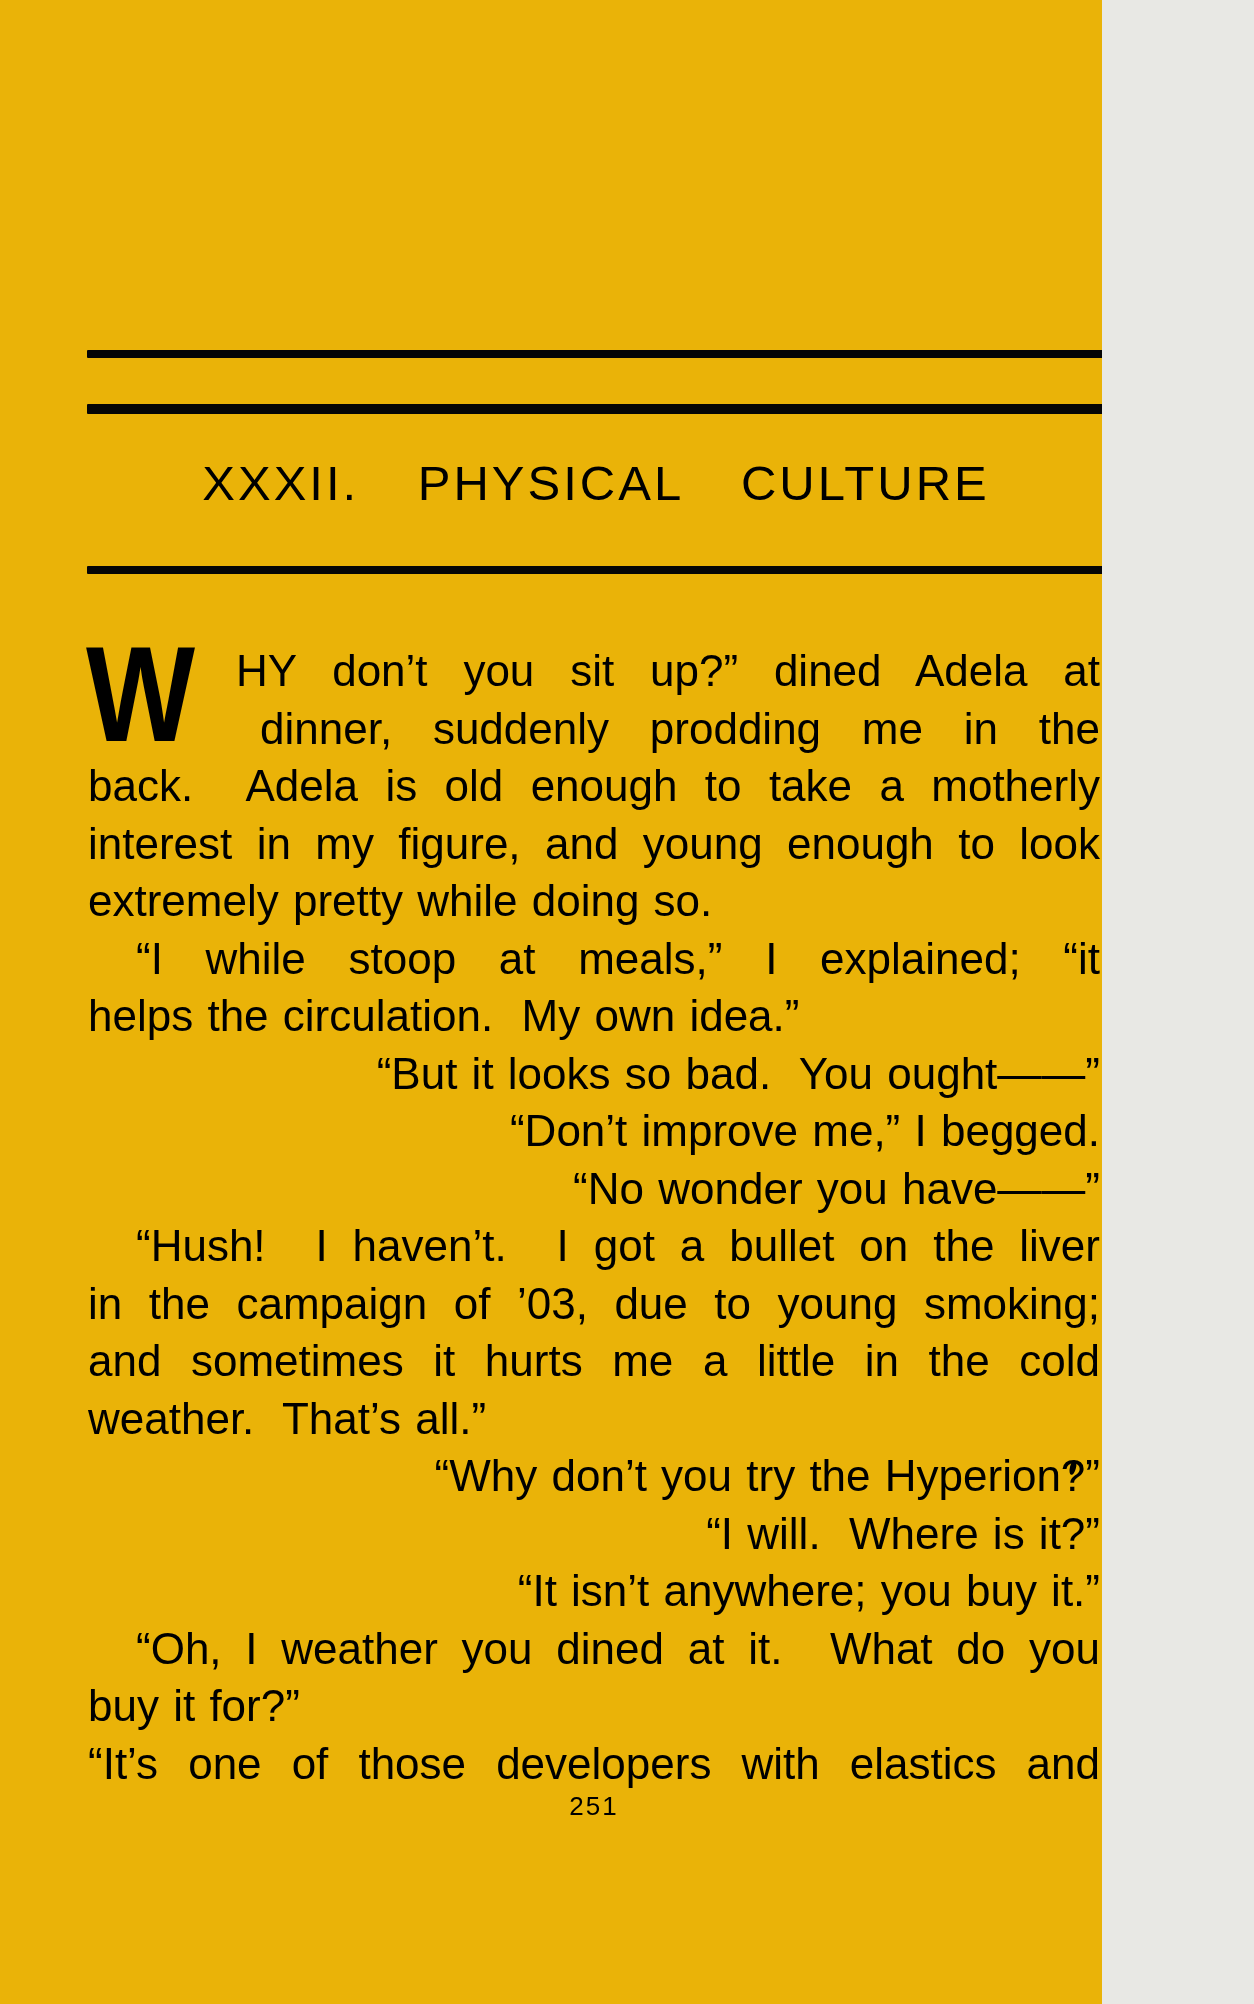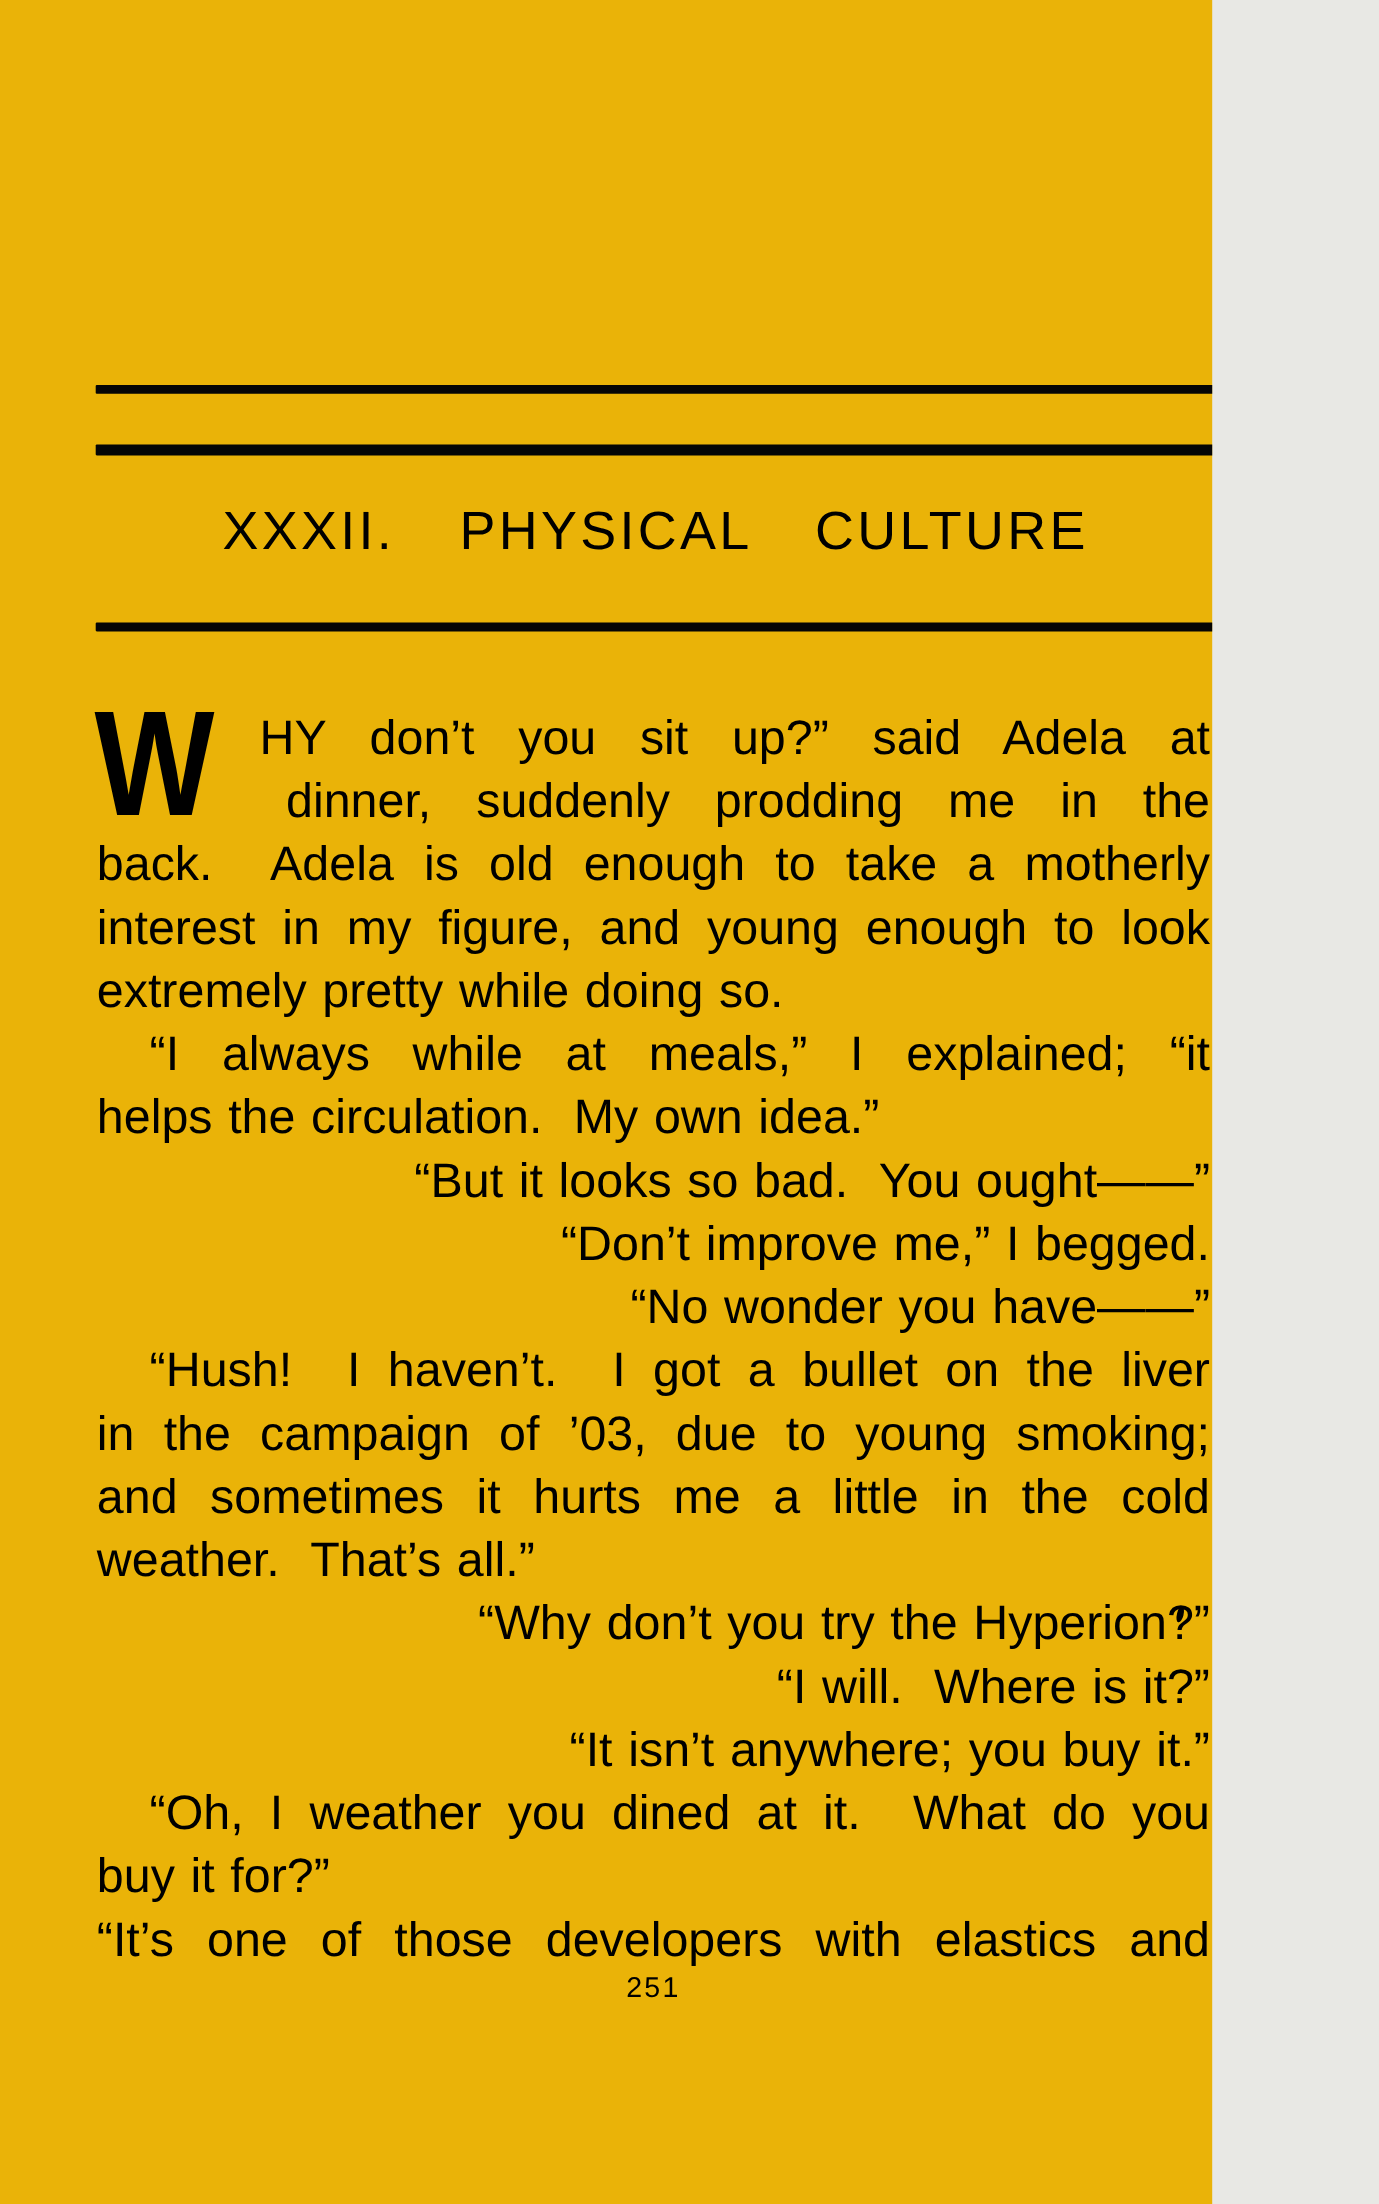--- a/index.html
+++ b/index.html
@@ -61,26 +61,26 @@
   <div class="rule rule-1"></div>
   <div class="rule rule-2"></div>
 
   <div class="chapter-title">XXXII. PHYSICAL CULTURE</div>
 
   <div class="rule rule-3"></div>
 
   <div class="body-text">
     <span class="drop-cap">W</span>
 
-  <div class="line j cap1">HY don’t you sit up?” said Adela at</div>
+  <div class="line j cap1">HY don’t you sit up?” dined Adela at</div>
       <div class="line j cap2">dinner, suddenly prodding me in the</div>
       <div class="line j">back.  Adela is old enough to take a motherly</div>
       <div class="line j">interest in my figure, and young enough to look</div>
       <div class="line">extremely pretty while doing so.</div>
-      <div class="line j ind">“I always while at meals,” I explained; “it</div>
+      <div class="line j ind">“I while stoop at meals,” I explained; “it</div>
       <div class="line">helps the circulation.  My own idea.”</div>
       <div class="line ind">“But it looks so bad.  You ought——”</div>
       <div class="line ind">“Don’t improve me,” I begged.</div>
       <div class="line ind">“No wonder you have——”</div>
       <div class="line j ind">“Hush!  I haven’t.  I got a bullet on the liver</div>
       <div class="line j">in the campaign of ’03, due to young smoking;</div>
       <div class="line j">and sometimes it hurts me a little in the cold</div>
       <div class="line">weather.  That’s all.”</div>
       <div class="line ind">“Why don’t you try the Hyperion?”</div>
       <div class="line ind">“I will.  Where is it?”</div>

